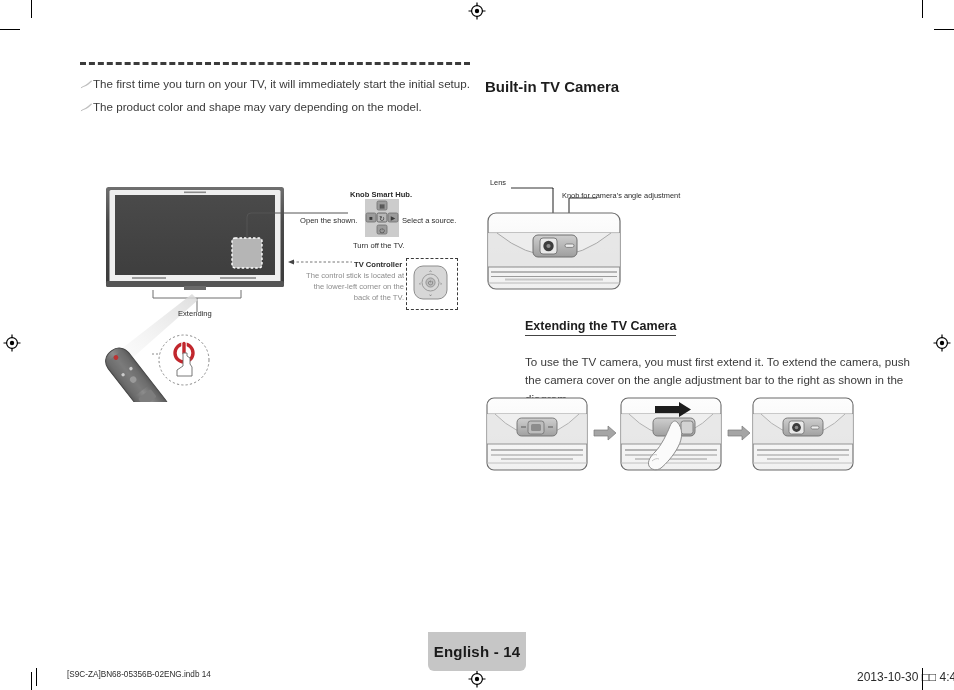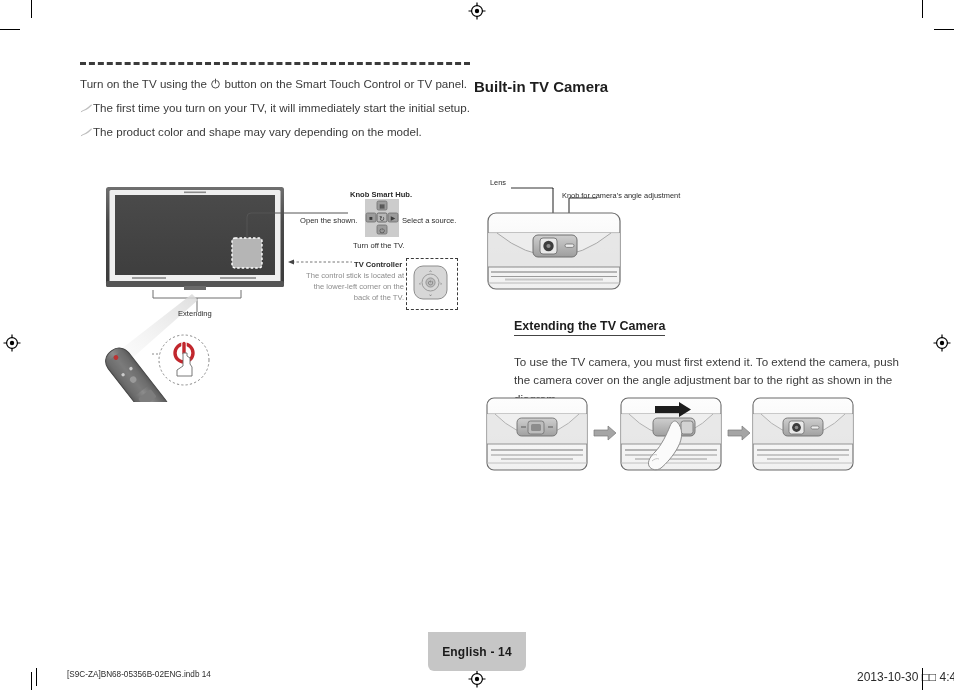--- a/index.html
+++ b/index.html
@@ -30,21 +30,21 @@
 
   
   .col-left {
     position: absolute;
     left: 80px;
     top: 62px;
     width: 390px;
   }
   .col-right {
     position: absolute;
-    left: 474px;
+    left: 485px;
     top: 78px;
     width: 390px;
   }
 
   .dashed-rule {
     height: 0;
     border-top: 3px dashed #3b3b3b;
     width: 390px;
     margin: 0 0 10px 0;
   }
@@ -149,21 +149,21 @@
   
   .pagebadge {
     position: absolute;
     left: 428px;
     top: 632px;
     width: 98px;
     height: 39px;
     background: #c6c6c6;
     border-radius: 0 0 6px 6px;
     color: #1a1a1a;
-    font-size: 12px;
+    font-size: 15px;
     font-weight: 700;
     display: flex;
     align-items: center;
     justify-content: center;
     letter-spacing: .2px;
   }
   .footer-left {
     position: absolute;
     left: 36px;
     top: 670px;
@@ -221,31 +221,20 @@
   <svg width="18" height="18" viewBox="0 0 18 18">
       <circle cx="9" cy="9" r="5.4" fill="none" stroke="#000" stroke-width="1.2"></circle>
       <circle cx="9" cy="9" r="2.2" fill="#000"></circle>
       <path d="M9 0.5 V4 M9 14 V17.5 M0.5 9 H4 M14 9 H17.5" stroke="#000" stroke-width="1.2"></path>
     </svg>
 </div>
 
 <div class="col-left">
   <div class="dashed-rule"></div>
 
-  <p class="intro-line">
-    <span>Turn on the TV using the</span>
-    <span class="pw-glyph">
-      <svg width="11" height="11" viewBox="0 0 16 16">
-          <circle cx="8" cy="9" r="5.6" fill="none" stroke="#3a3a3a" stroke-width="1.3"></circle>
-          <path d="M8 1.6 V7.4" stroke="#fff" stroke-width="2.6" stroke-linecap="round"></path>
-          <path d="M8 1.6 V7.4" stroke="#3a3a3a" stroke-width="1.3" stroke-linecap="round"></path>
-        </svg>
-    </span>
-    <span>button on the Smart Touch Control or TV panel.</span>
-  </p>
 
   <div class="note-row">
     <span class="note-icon">
       <svg width="13" height="10" viewBox="0 0 16 12">
           <path d="M1 10 C3 8 5 9 8 7 C11 5 13 3 15 1 L13.6 0.4 C11 2.6 9 4.6 6.6 6 C4 7.6 2.4 7.2 1 10 Z" fill="#8b8b8b"></path>
           <path d="M1 10 L3.4 9.2 L2.1 8.4 Z" fill="#5a5a5a"></path>
         </svg>
     </span>
     <span>The first time you turn on your TV, it will immediately start the initial setup.</span>
   </div>

